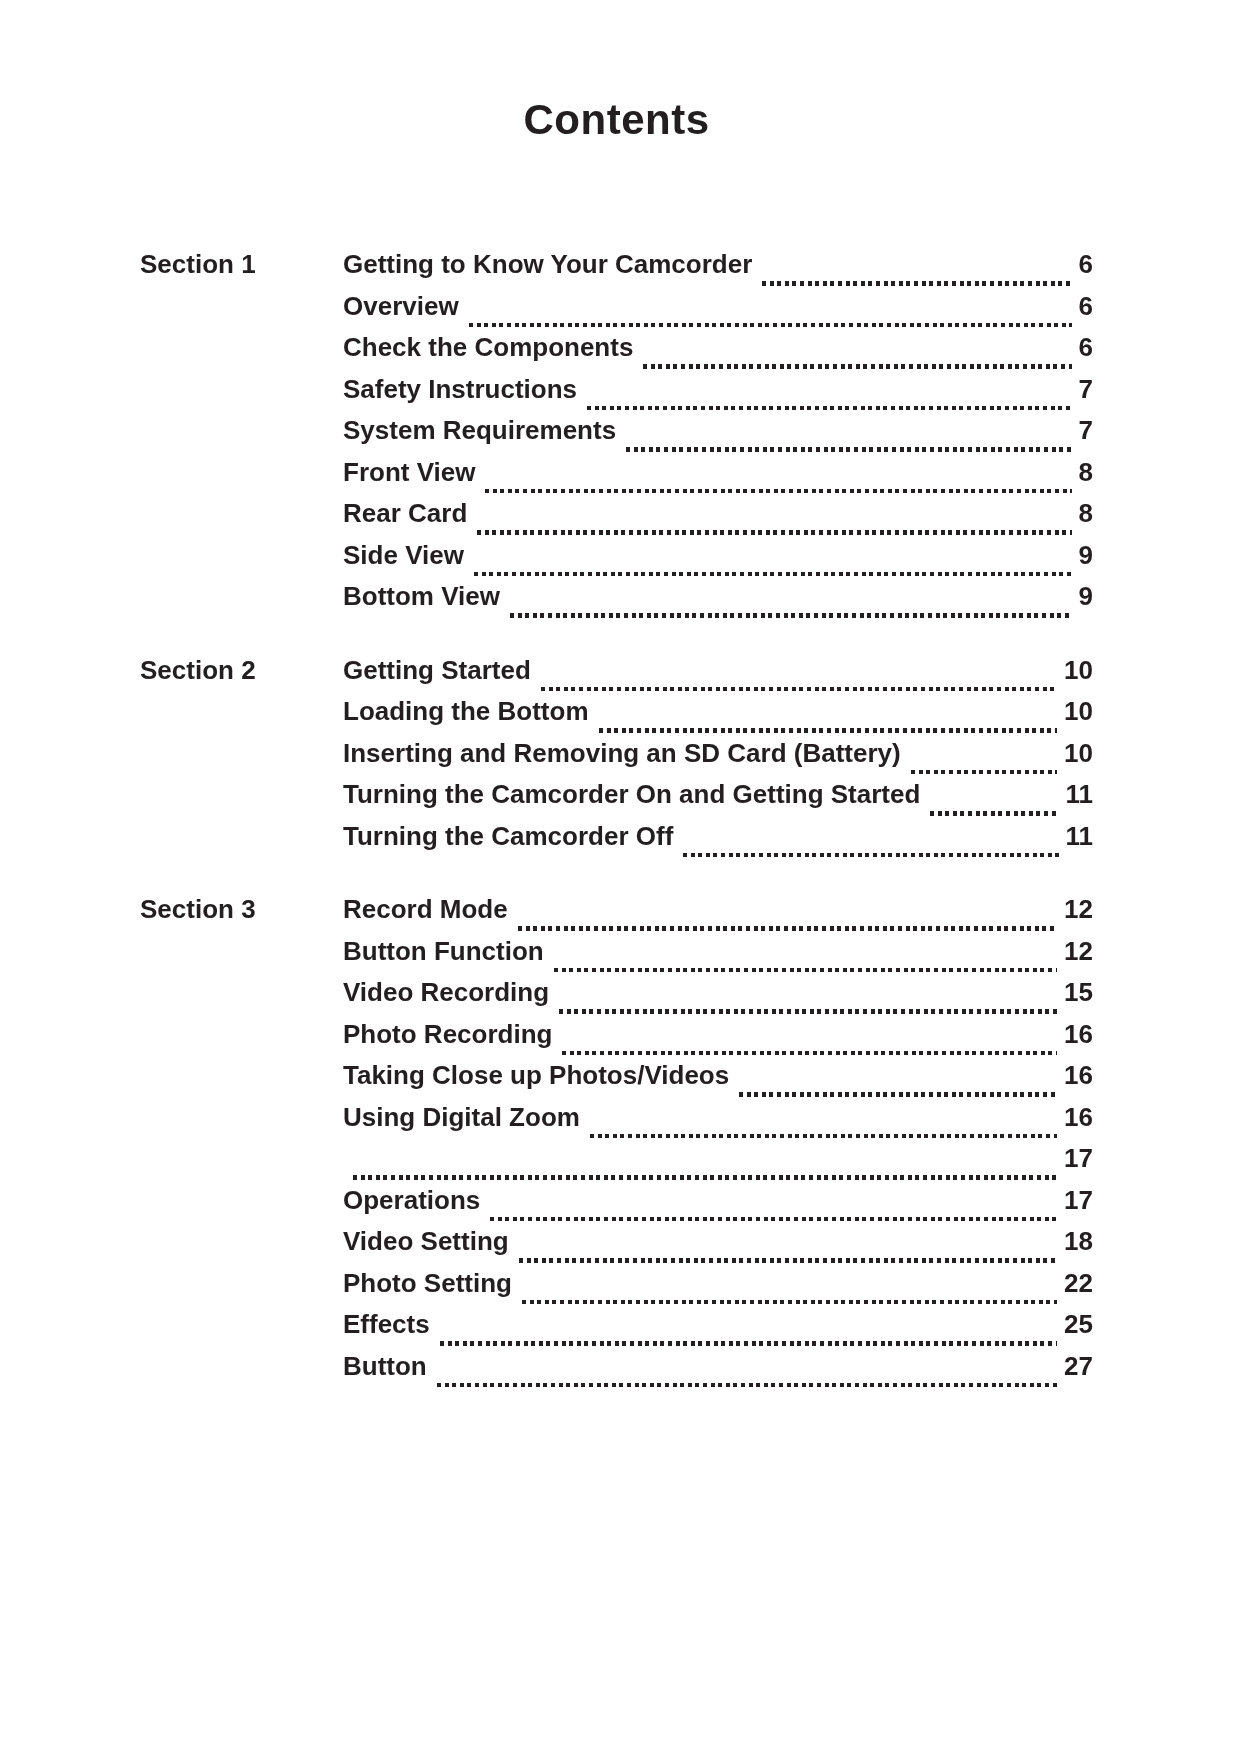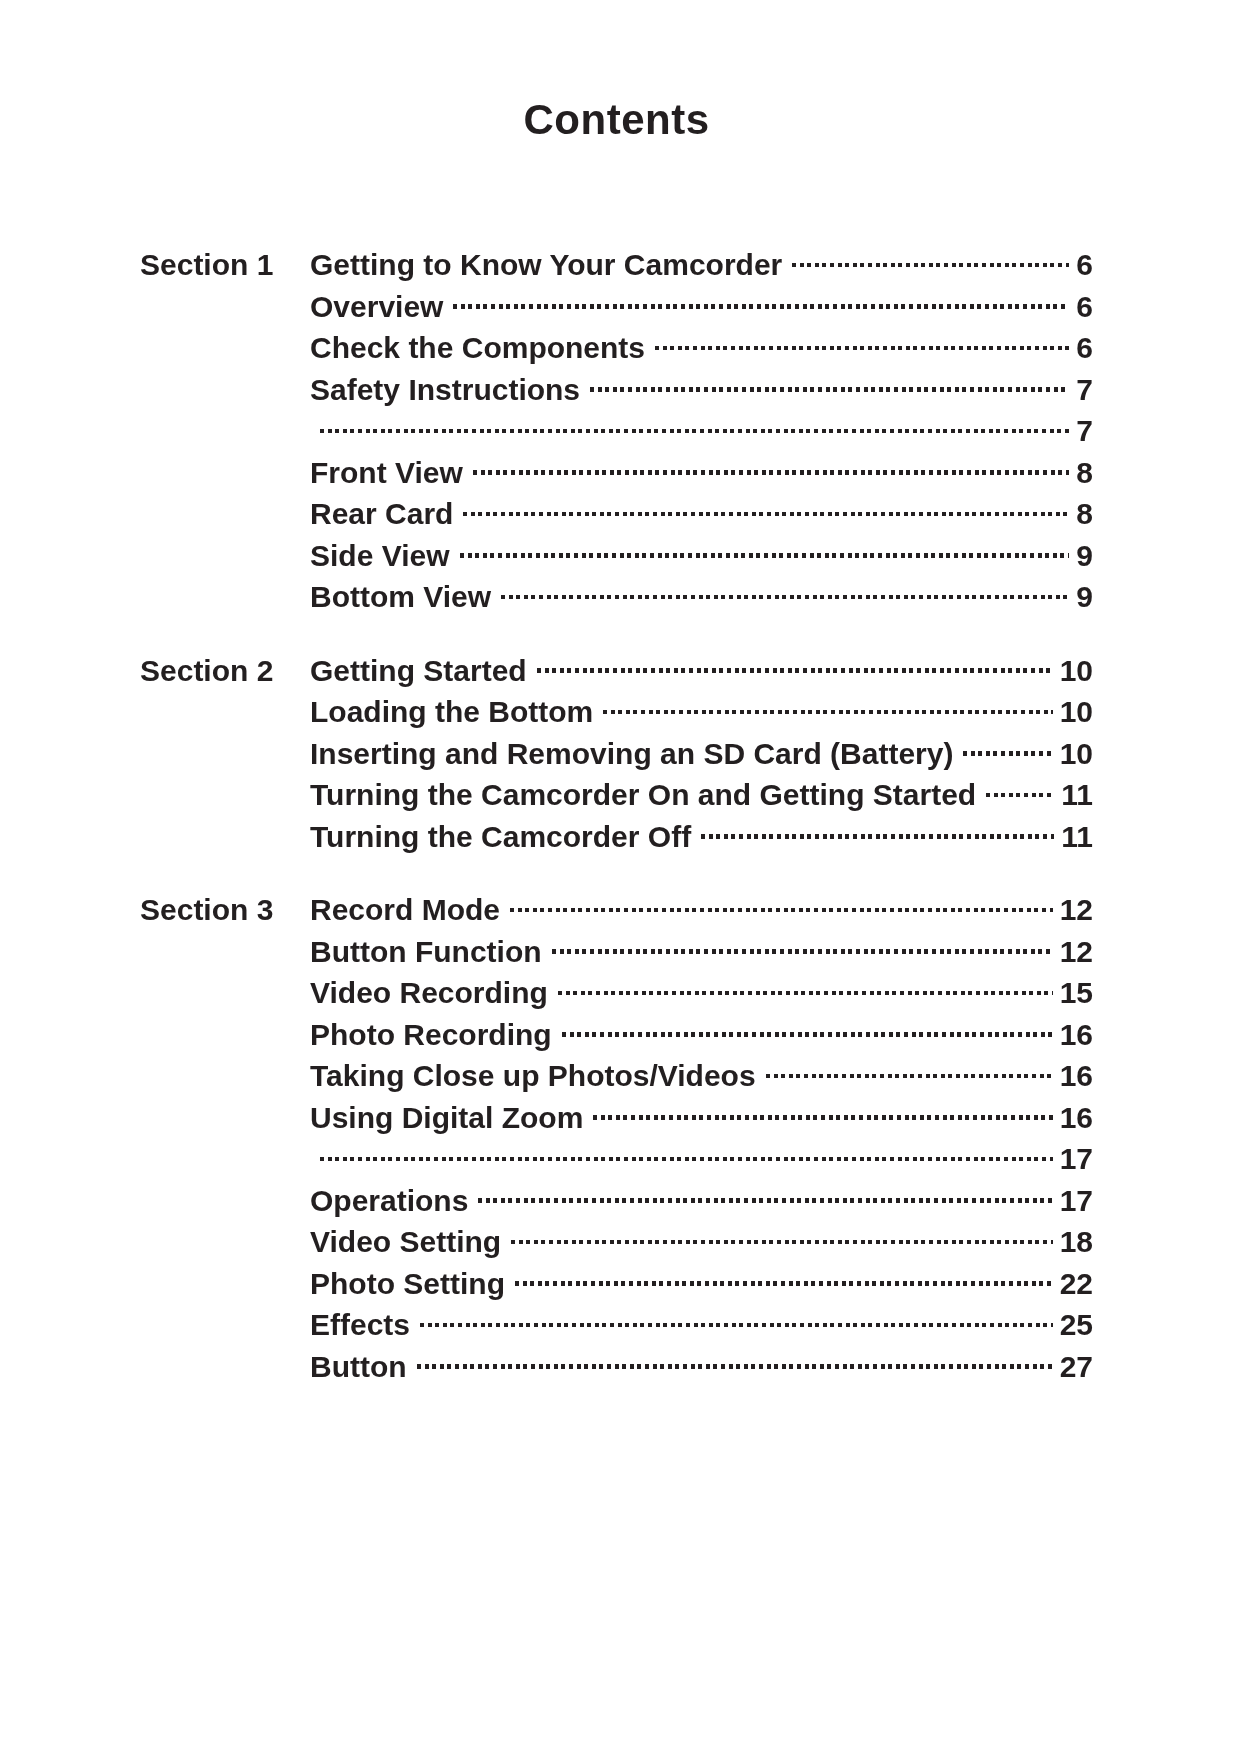--- a/index.html
+++ b/index.html
@@ -29,32 +29,33 @@
   .toc {
     width: 100%;
   }
   .toc-section + .toc-section {
     margin-top: 32px;
   }
   .toc-row {
     display: flex;
     align-items: baseline;
     height: 41.5px;
-    font-size: 30px;
+    font-size: 26px;
     line-height: 41.5px;
     white-space: nowrap;
+    gap: 33px;
   }
   .col-label {
     flex: 0 0 170px;
     width: 170px;
   }
   .col-entry {
     flex: 1 1 auto;
     display: flex;
-    align-items: center;
+    align-items: flex-end;
     min-width: 0;
   }
   .entry-title {
     flex: 0 0 auto;
   }
   .leader {
     flex: 1 1 auto;
     height: 4.5px;
     margin: 0 7px 0 10px;
     background-image: repeating-linear-gradient(90deg,
@@ -101,20 +102,21 @@
           <div class="col-label"></div>
           <div class="col-entry">
             <span class="entry-title">Safety Instructions</span>
             <span class="leader"></span>
             <span class="page-num">7</span>
           </div>
         </div>
         <div class="toc-row">
           <div class="col-label"></div>
           <div class="col-entry">
+            <span class="entry-title">System Requirements</span>
             <span class="leader"></span>
             <span class="page-num">7</span>
           </div>
         </div>
         <div class="toc-row">
           <div class="col-label"></div>
           <div class="col-entry">
             <span class="entry-title">Front View</span>
             <span class="leader"></span>
             <span class="page-num">8</span>

